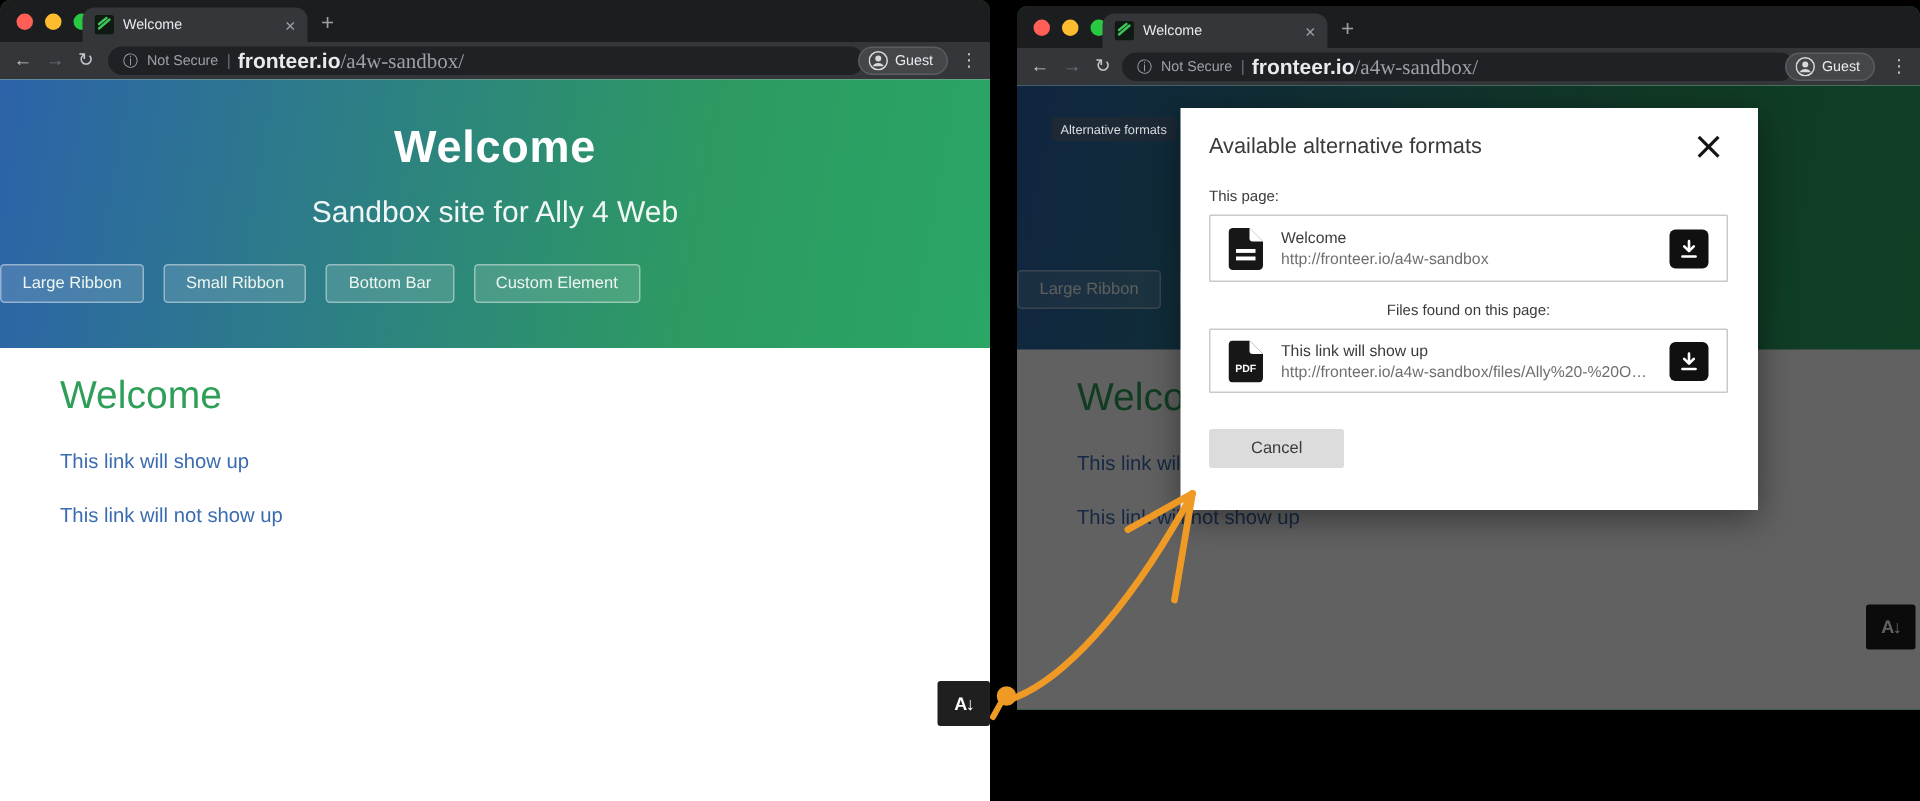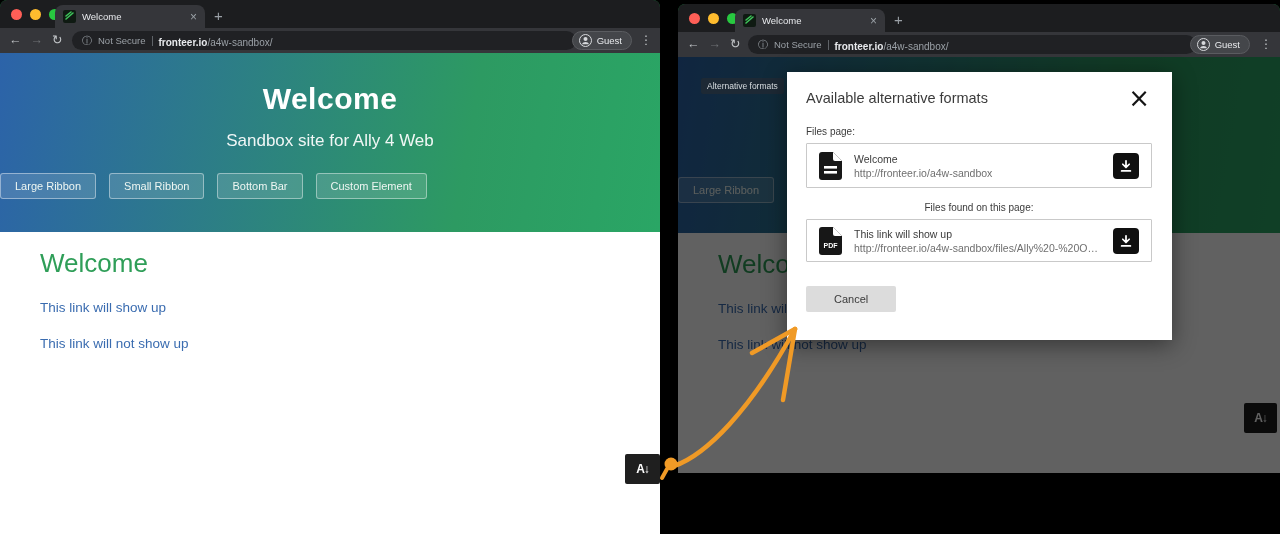--- a/index.html
+++ b/index.html
@@ -31,39 +31,39 @@
   .navbtn.fwd { color:#6f7276; }
   .omnibox {
     position:absolute; height:19px; background:#202124; border-radius:10px;
     display:flex; align-items:center; padding:0 10px; gap:6px; top:3px;
   }
   .win-left  .omnibox { left:72px; width:504px; }
   .win-right .omnibox { left:70px; width:448px; }
   .info-ic { color:#9aa0a6; font-size:10px; }
   .sec-label { color:#9aa0a6; font-size:9.5px; }
   .omni-sep { width:1px; height:10px; background:#5f6368; }
-  .host { color:#e8eaed; font-size:10px; font-weight:bold; }
-  .path { color:#9aa0a6; font-size:10px; }
+  .host { color:#e8eaed; font-size:14px; font-weight:bold; }
+  .path { color:#9aa0a6; font-size:14px;font-family:Liberation Serif, serif; }
   .profile {
     position:absolute; top:3px; height:19px; background:#44464a; border:1px solid #5a5c60;
     border-radius:10px; display:flex; align-items:center; gap:5px; padding:0 9px 0 6px;
   }
   .win-left .profile { right:28px; } .win-right .profile { right:30px; }
   .profile span { color:#e8eaed; font-size:9.5px; }
   .menu-ic { position:absolute; right:8px; top:5px; color:#c3c6c9; font-size:12px; }
 
   
   .page { position:absolute; left:0; right:0; top:53px; bottom:0; background:#fff; }
   .hero {
     height:179px; background:linear-gradient(100deg,#2c63a9 0%,#2d9a62 70%,#2aa665 100%);
     text-align:center; color:#fff;
   }
   .win-right .hero { height:176px; }
   .hero-title { padding-top:29px; font-size:30px; font-weight:bold; letter-spacing:.5px; }
-  .hero-sub { margin-top:15px; font-size:17px; color:rgba(255,255,255,.93); }
+  .hero-sub { margin-top:15px; font-size:20px; color:rgba(255,255,255,.93); }
   .hero-btns { margin-top:22px; display:flex; justify-content:flex-start; gap:13px; }
   .hero-btn {
     font-size:11px; color:#eef6f2; background:rgba(255,255,255,.14);
     border:1px solid rgba(255,255,255,.42); border-radius:3px; padding:6px 14px;
     font-family:"Liberation Sans", sans-serif;
   }
   .content { padding:16px 0 0 40px; }
   .content-h { color:#2f9e58; font-size:26px; font-weight:normal; }
   .page-link { display:block; color:#3a6cb0; font-size:13.5px; text-decoration:none; margin-top:21px; }
   .a11y-btn {
@@ -232,21 +232,21 @@
 
       <div class="dim"></div>
 
       <div class="af-tooltip">Alternative formats</div>
 
       <div class="modal">
         <div class="modal-title-row">
           <div class="modal-title">Available alternative formats</div>
           <span class="modal-close">×</span>
         </div>
-        <div class="sec-lbl">Files page:</div>
+        <div class="sec-lbl">This page:</div>
         <div class="row-box">
           <svg class="file-ic" width="23" height="28" viewBox="0 0 23 28">
             <path d="M3 0 h11 l9 9 v16 a3 3 0 0 1 -3 3 h-17 a3 3 0 0 1 -3 -3 v-22 a3 3 0 0 1 3 -3 z" fill="#171717"></path>
             <path d="M14 0 l9 9 h-7 a2 2 0 0 1 -2 -2 z" fill="#ffffff"></path>
             <rect x="5" y="14" width="13" height="2.6" fill="#fff"></rect>
             <rect x="5" y="19" width="13" height="2.6" fill="#fff"></rect>
           </svg>
           <div class="row-text">
             <div class="row-title">Welcome</div>
             <div class="row-url">http://fronteer.io/a4w-sandbox</div>

